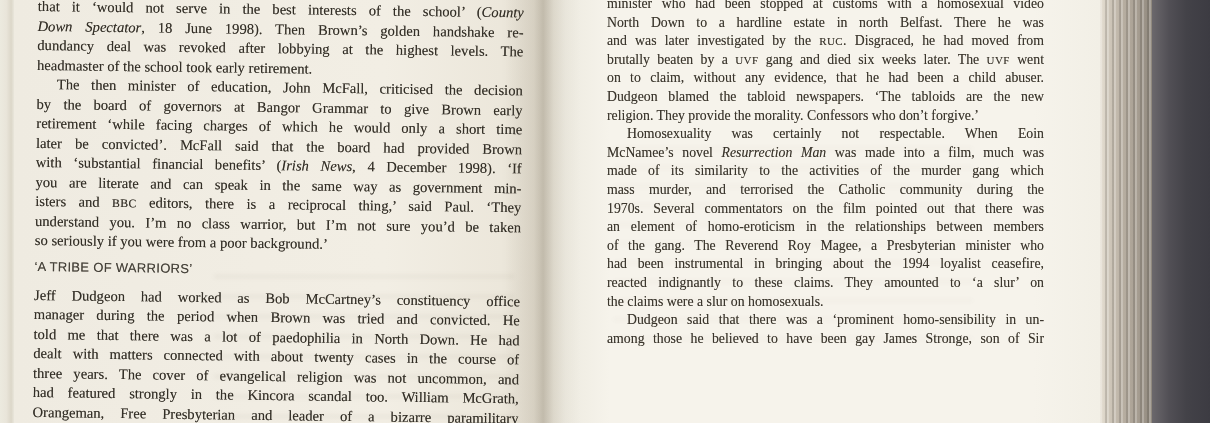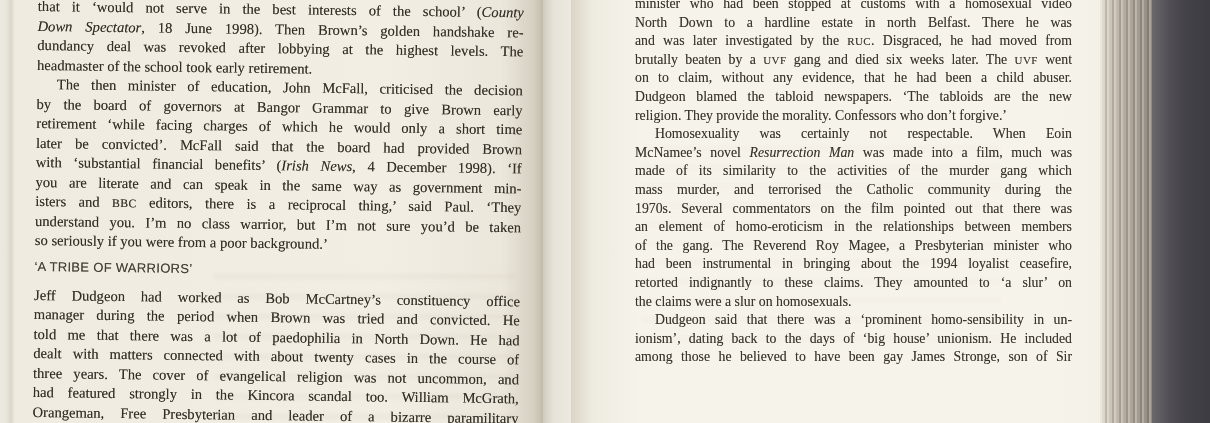--- a/index.html
+++ b/index.html
@@ -7,21 +7,21 @@
          font-family:"Liberation Serif", serif;}
 
   
   .left-edge{position:absolute;left:0;top:0;width:14px;height:423px;
     background:linear-gradient(90deg,#eceadf 0,#e9e5da 45%,#dcd7c9 80%,#e9e6db 100%);}
 
   
   .page{position:absolute;top:0;height:423px;overflow:hidden;}
   .page-left{left:14px;width:529px;
     background:linear-gradient(90deg,#efebe1 0,#f2eee4 70%,#ece7db 92%,#ded8ca 100%);}
-  .page-right{left:571px;width:557px;
+  .page-right{left:543px;width:557px;
     background:linear-gradient(90deg,#ddd7c9 0,#eeebe1 4%,#f6f3eb 12%,#f6f3eb 88%,#f2efe6 100%);}
 
   
   .gutter{position:absolute;left:505px;top:0;width:76px;height:423px;pointer-events:none;
     background:linear-gradient(90deg,rgba(0,0,0,0) 0,rgba(118,106,86,.10) 38%,
       rgba(96,86,66,.22) 50%,rgba(118,106,86,.08) 64%,rgba(0,0,0,0) 100%);}
 
   
   .fore-edge{position:absolute;left:1100px;top:0;width:52px;height:423px;
     background:
@@ -114,26 +114,25 @@
         </div>
         <div class="para">
           <div class="line indent">Homosexuality was certainly not respectable. When Eoin</div>
           <div class="line">McNamee’s novel <i>Resurrection Man</i> was made into a film, much was</div>
           <div class="line">made of its similarity to the activities of the murder gang which</div>
           <div class="line">mass murder, and terrorised the Catholic community during the</div>
           <div class="line">1970s. Several commentators on the film pointed out that there was</div>
           <div class="line">an element of homo-eroticism in the relationships between members</div>
           <div class="line">of the gang. The Reverend Roy Magee, a Presbyterian minister who</div>
           <div class="line">had been instrumental in bringing about the 1994 loyalist ceasefire,</div>
-          <div class="line">retorted indignantly to these claims. They amounted to ‘a slur’ on</div>
+          <div class="line">reacted indignantly to these claims. They amounted to ‘a slur’ on</div>
           <div class="line last">the claims were a slur on homosexuals.</div>
         </div>
         <div class="para">
           <div class="line indent">Dudgeon said that there was a ‘prominent homo-sensibility in un-</div>
-          <div class="line">ionism’, dating back to the days of ‘big house’ unionism. He included</div>
           <div class="line">among those he believed to have been gay James Stronge, son of Sir</div>
         </div>
       </div>
   </div>
 
   <div class="gutter"></div>
   <div class="fore-edge"></div>
   <div class="cover-dark"></div>
 </div>
 

